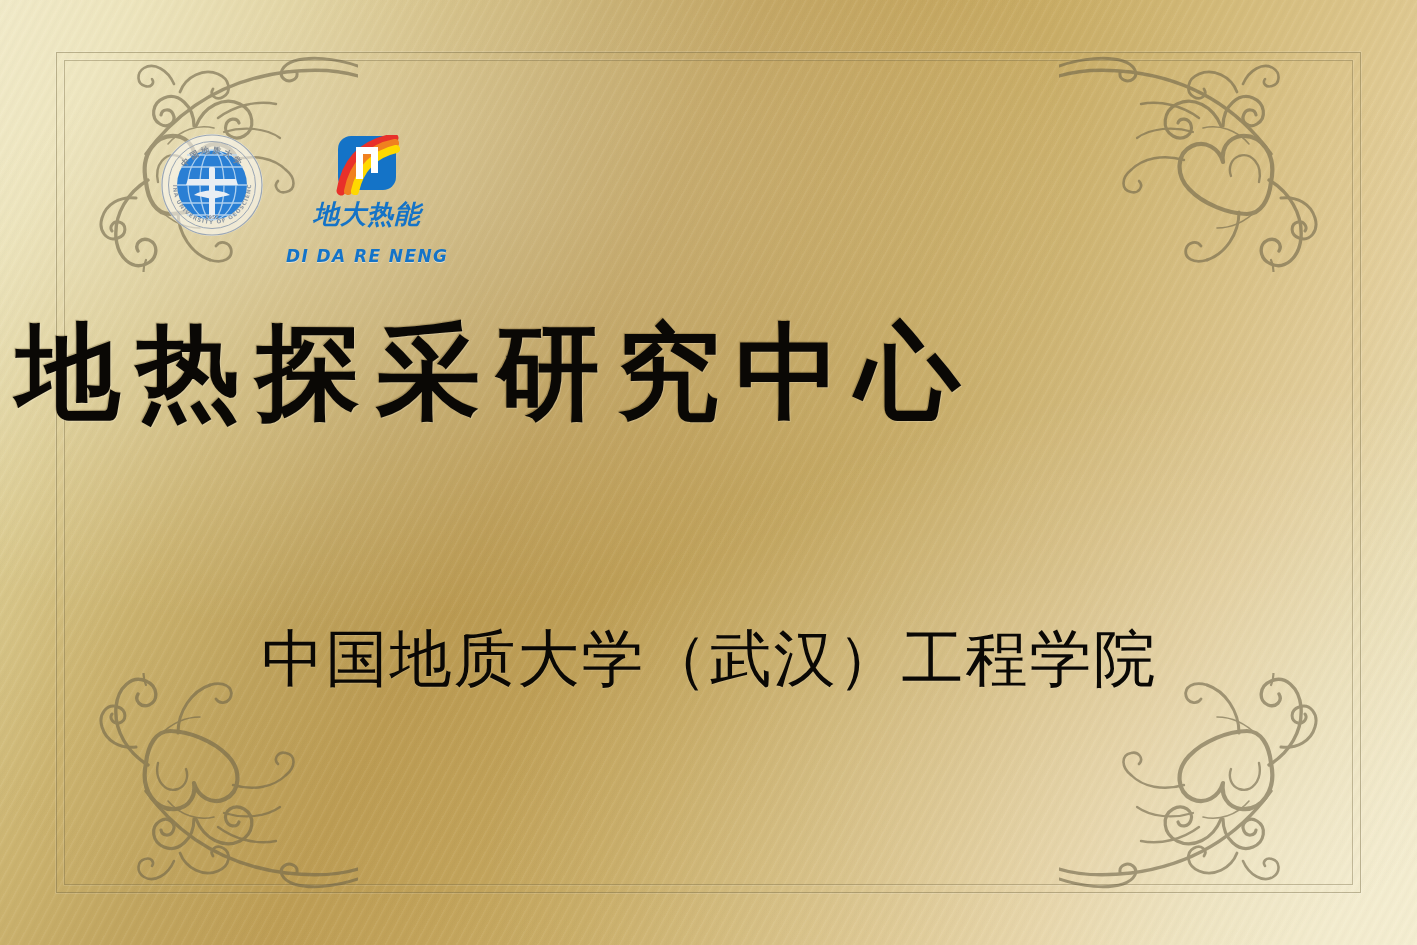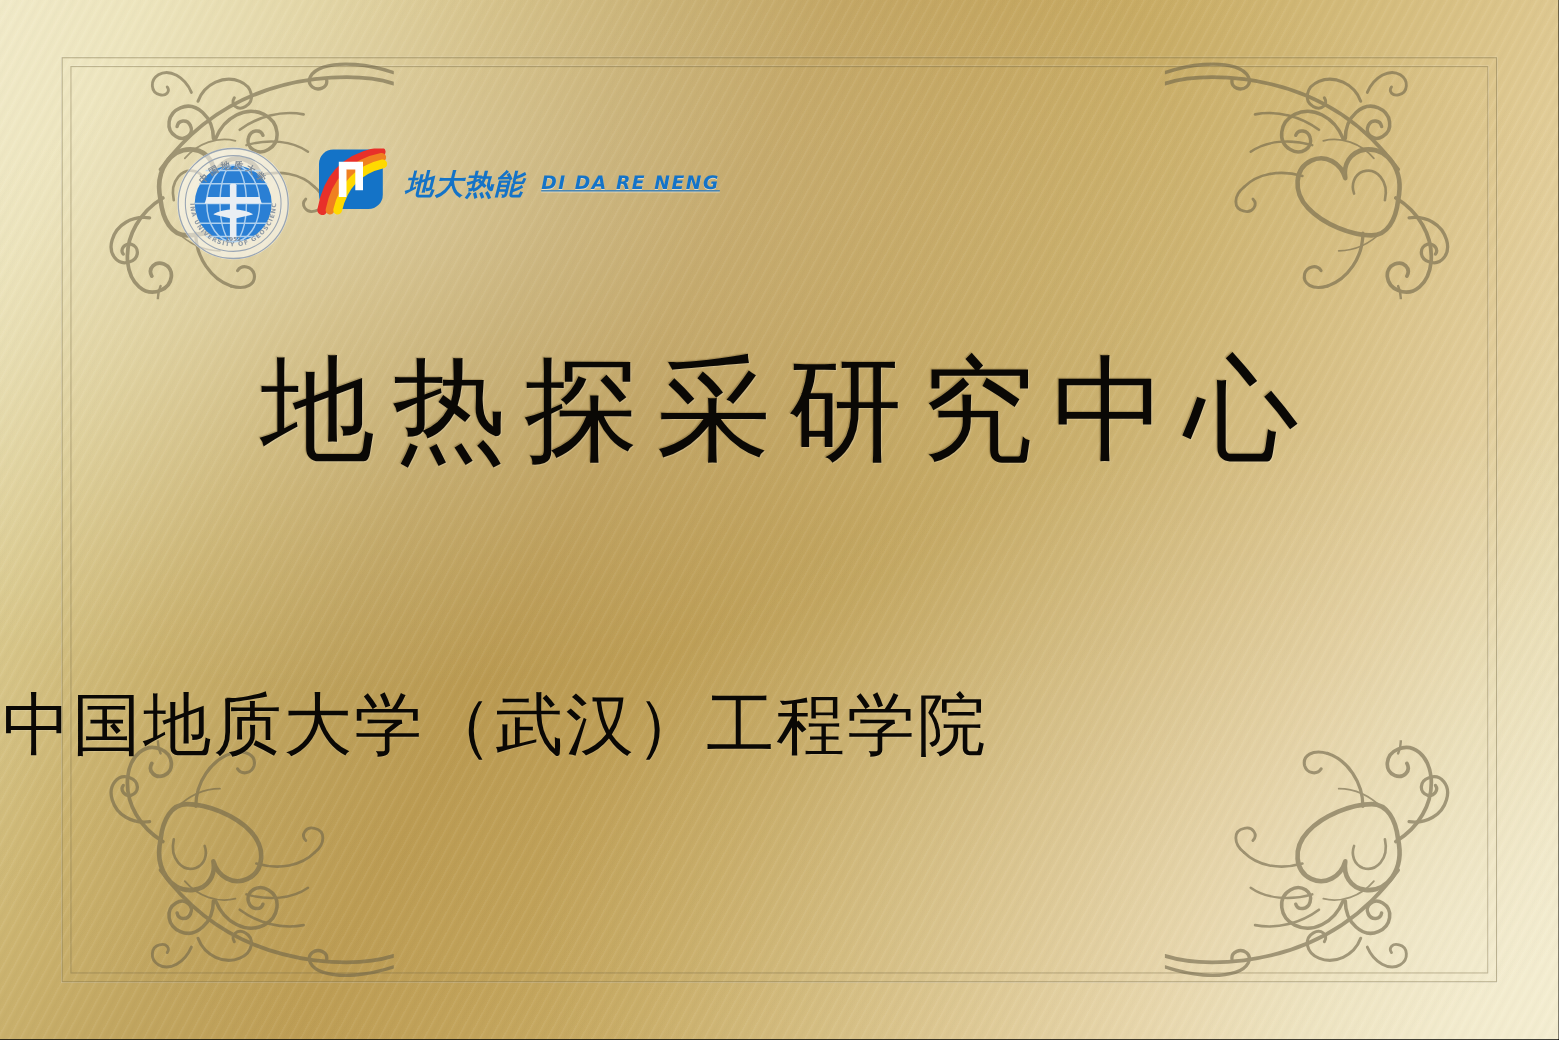--- a/index.html
+++ b/index.html
@@ -84,59 +84,58 @@
   #logos {
     position: absolute;
     left: 160px; top: 133px;
     display: flex;
     align-items: flex-start;
     gap: 22px;
   }
   #cug-logo { width: 104px; height: 104px; display: block; }
   #ddrn-block {
     display: flex;
-    flex-direction: row;
+    flex-direction: column;
     align-items: center;
     margin-top: 2px;
   }
   #ddrn-mark { width: 66px; height: 62px; display: block; }
   #ddrn-word { width: 140px; height: 30px; display: block; margin-top: 2px; }
   #ddrn-latin {
     font-family: "DejaVu Sans", "Liberation Sans", sans-serif;
     font-style: italic;
     font-weight: 700;
     font-size: 17px;
     letter-spacing: 1.4px;
     color: #1473c7;
     text-shadow: 0 1px 0 rgba(255,255,255,0.5);
-    margin-top: 1px;
+    margin-top: 17px;
     white-space: nowrap;
-    text-decoration: underline;
   }
 
   
   #main-title {
     position: absolute;
     left: 0; right: 0;
     top: 318px;
-    text-align: center;
     font-family: "DejaVu Sans", "Liberation Sans", sans-serif;
-    font-weight: 400;
+    font-weight: 700;
     font-size: 104px;
     line-height: 1.04;
     letter-spacing: 16px;
     text-indent: 16px;
     color: #0a0805;
     text-shadow: 1px 1px 0 rgba(255,255,255,0.18), -1px -1px 1px rgba(60,40,0,0.25);
     white-space: nowrap;
   }
   #org-lines {
     position: absolute;
     left: 0; right: 0;
     top: 616px;
+    text-align: center;
   }
   .org-line {
     font-family: "DejaVu Sans", "Liberation Sans", sans-serif;
     font-weight: 400;
     font-size: 62px;
     line-height: 1.38;
     color: #0a0805;
     white-space: nowrap;
     text-shadow: 0 1px 0 rgba(255,255,255,0.12);
   }

